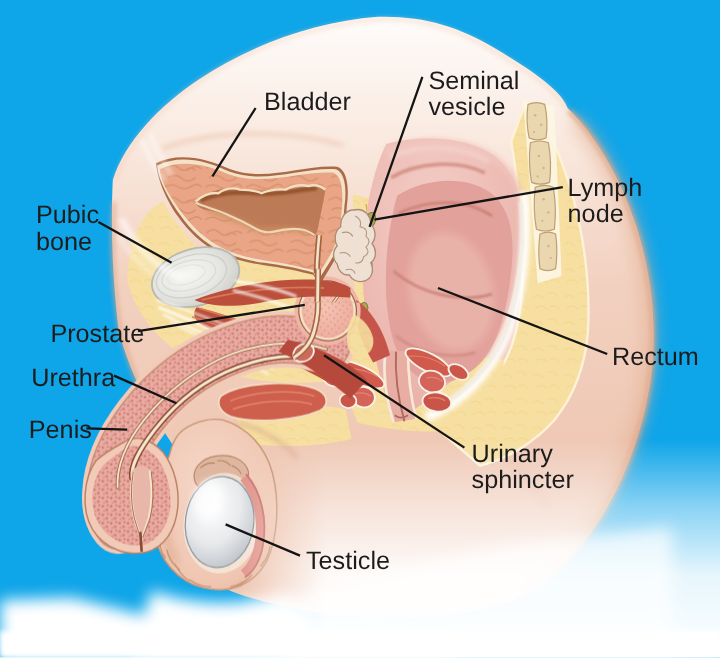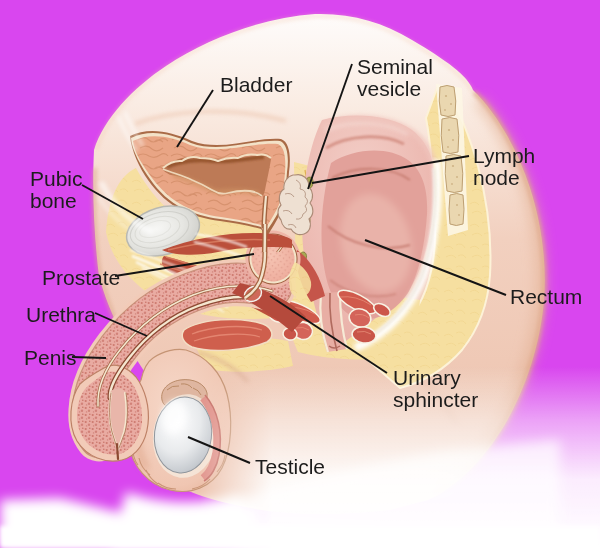--- a/index.html
+++ b/index.html
@@ -1,16 +1,16 @@
 <!DOCTYPE html>
 <html><head>
 <meta charset="utf-8">
 <style>
 html,body{margin:0;padding:0;background:#fff;}
-#wrap{width:600px;height:548px;position:relative;overflow:hidden;background:#d946ef;}
+#wrap{width:600px;height:548px;position:relative;overflow:hidden;background:#0ea5e9;}
 svg{display:block;}
 .lbl{font-family:"Liberation Sans",sans-serif;font-size:21px;fill:#1c1c1c;}
 </style>
 </head>
 <body>
 <div id="wrap">
 <svg width="600" height="548" viewBox="0 0 600 548">
 <defs>
 <linearGradient id="skinV" x1="0" y1="0" x2="0" y2="1">
   <stop offset="0" stop-color="#fefcfb"></stop>

